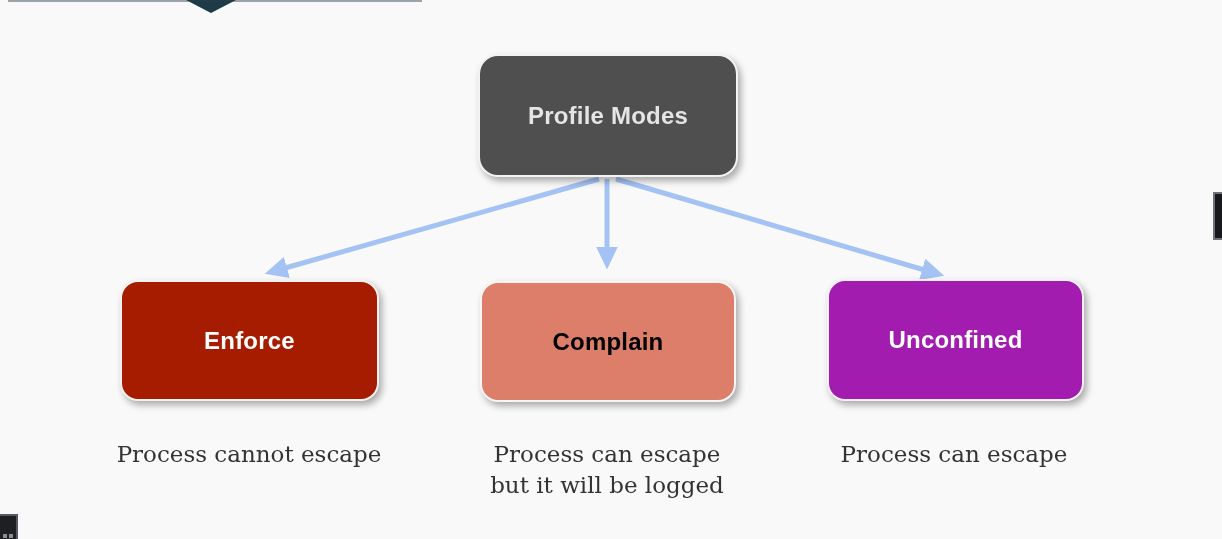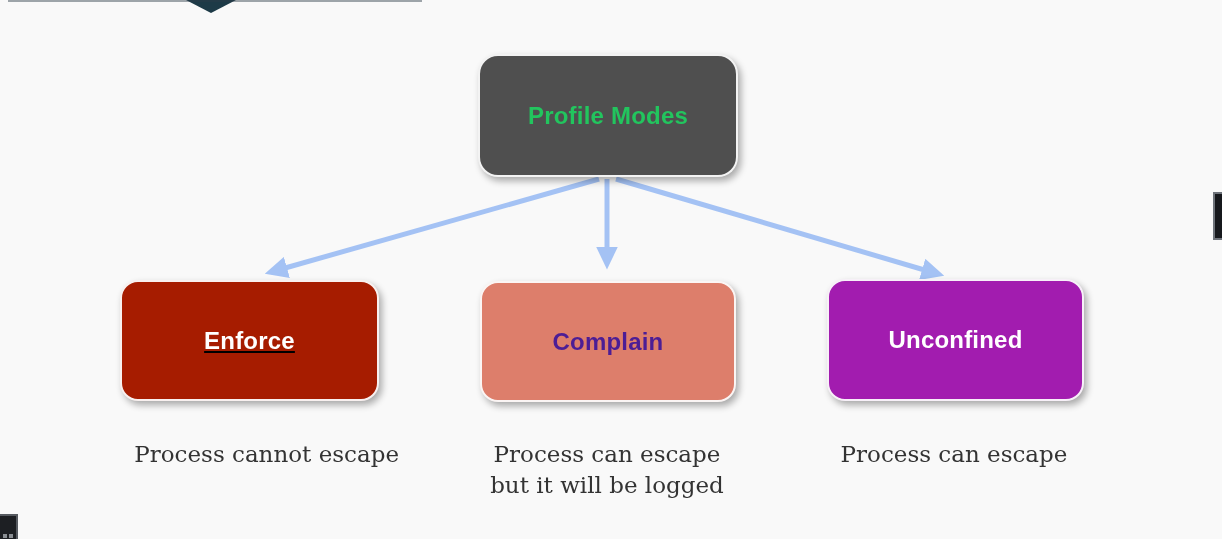--- a/index.html
+++ b/index.html
@@ -48,21 +48,21 @@
     position: absolute;
     top: 439px;
     width: 300px;
     font-family: "DejaVu Serif", "Liberation Serif", serif;
     font-size: 23px;
     line-height: 1.33;
     color: #333333;
     text-align: center;
     white-space: pre-line;
   }
-  .desc-enforce    { left: 99px; text-align: right;  }
+  .desc-enforce    { left: 99px;  }
   .desc-complain   { left: 457px; }
   .desc-unconfined { left: 804px; }
 
   
   .logo-diamond {
     position: absolute;
     left: 186px; top: 0;
     width: 0; height: 0;
     border-left: 25px solid transparent;
     border-right: 25px solid transparent;
@@ -109,29 +109,29 @@
       <marker id="ah" markerWidth="4.6" markerHeight="4.4" refX="3.3" refY="2.2" orient="auto" markerUnits="strokeWidth">
         <path d="M0,0 L4.6,2.2 L0,4.4 Z" fill="#a4c2f4"></path>
       </marker>
     </defs>
     <line x1="599" y1="179" x2="271" y2="272" stroke-width="5" marker-end="url(#ah)" stroke="#a4c2f4"></line>
     <line x1="607" y1="179" x2="607" y2="263" stroke-width="5" marker-end="url(#ah)" stroke="#a4c2f4"></line>
     <line x1="616" y1="179" x2="938" y2="274" stroke-width="5" marker-end="url(#ah)" stroke="#a4c2f4"></line>
   </svg>
 
   <div class="node node-root" style="background-color: rgb(79, 79, 79);">
-    <span class="node-label" style="color: #22c55e;">Profile Modes</span>
+    <span class="node-label" style="color: #e5e5e5;">Profile Modes</span>
   </div>
 
-  <div class="node node-enforce" style="background-color: rgb(166, 28, 0); text-decoration: underline;">
+  <div class="node node-enforce" style="background-color: rgb(166, 28, 0);">
     <span class="node-label" style="color: rgb(255, 255, 255);">Enforce</span>
   </div>
 
   <div class="node node-complain" style="background-color: rgb(221, 126, 107);">
-    <span class="node-label" style="color: #4c1d95;">Complain</span>
+    <span class="node-label" style="color: #000000;">Complain</span>
   </div>
 
   <div class="node node-unconfined" style="background-color: #a21caf;">
     <span class="node-label" style="color: rgb(255, 255, 255);">Unconfined</span>
   </div>
 
   <div class="desc desc-enforce" style="color: rgb(51, 51, 51);">Process cannot escape</div>
 
   <div class="desc desc-complain" style="color: rgb(51, 51, 51);">Process can escape
 but it will be logged</div>

